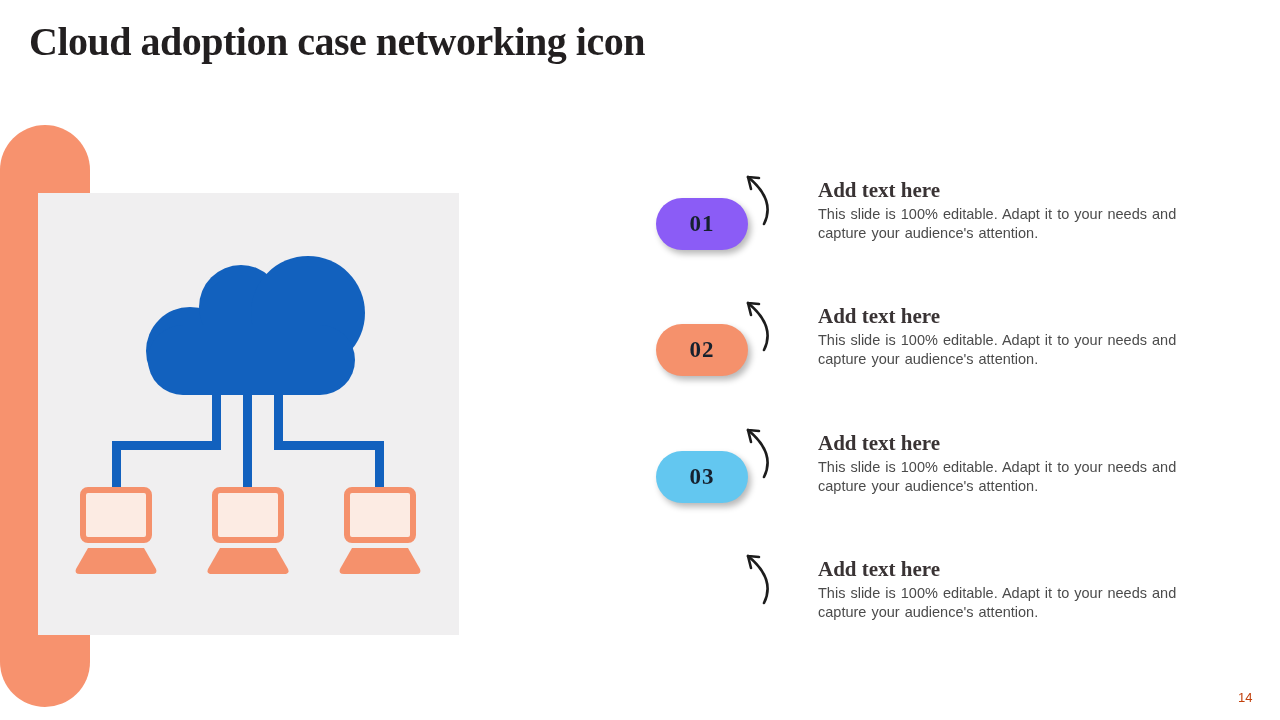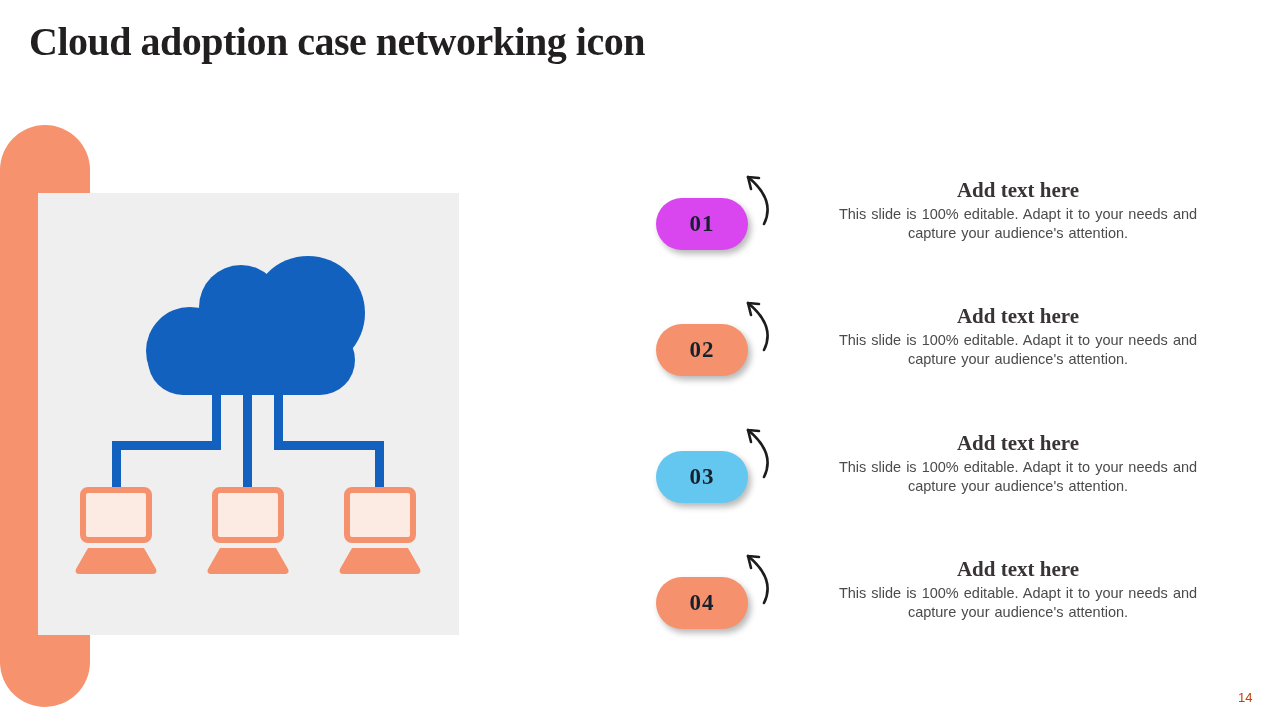--- a/index.html
+++ b/index.html
@@ -1,18 +1,18 @@
 <!DOCTYPE html>
 <html><head>
 <meta charset="utf-8">
 <style>
   html,body{margin:0;padding:0;background:#ffffff;}
   .slide{
     position:relative;width:1280px;height:720px;background:#ffffff;
-    overflow:hidden;font-family:"Liberation Sans",sans-serif;text-align:center;
+    overflow:hidden;font-family:"Liberation Sans",sans-serif;
   }
   .title{
     position:absolute;left:29px;top:20px;margin:0;
     font-family:"Liberation Serif",serif;font-weight:700;
     font-size:40px;line-height:44px;color:#221f20;letter-spacing:-0.5px;
   }
   .accent-pill{
     position:absolute;left:0;top:125px;width:90px;height:582px;
     border-radius:45px;background:#f7926e;
   }
@@ -78,21 +78,21 @@
           <path d="M -28 355 L 28 355 L 40 376 Q 42 381 36 381 L -36 381 Q -42 381 -40 376 Z" fill="#f5916c"></path>
         </g>
       </defs>
       <use href="#laptop" x="78"></use>
       <use href="#laptop" x="210"></use>
       <use href="#laptop" x="342"></use>
     </svg>
   </div>
 
   <div class="item item-1">
-    <div class="badge" style="background: #d946ef;">
+    <div class="badge" style="background: #8b5cf6;">
       <span>01</span>
     </div>
     <svg class="arrow" width="40" height="60" viewBox="0 0 40 60">
       <path d="M30 54 Q 42 30 14 7" fill="none" stroke="#1c1c1c" stroke-width="2.6" stroke-linecap="round"></path>
       <path d="M14 7 L25 8 M14 7 L17 19" fill="none" stroke="#1c1c1c" stroke-width="2.6" stroke-linecap="round"></path>
     </svg>
     <div class="item-text">
       <h3 class="item-heading">Add text here</h3>
       <p class="item-body">This slide is 100% editable. Adapt it to your needs and capture your audience's attention.</p>
     </div>
@@ -120,23 +120,20 @@
       <path d="M30 54 Q 42 30 14 7" fill="none" stroke="#1c1c1c" stroke-width="2.6" stroke-linecap="round"></path>
       <path d="M14 7 L25 8 M14 7 L17 19" fill="none" stroke="#1c1c1c" stroke-width="2.6" stroke-linecap="round"></path>
     </svg>
     <div class="item-text">
       <h3 class="item-heading">Add text here</h3>
       <p class="item-body">This slide is 100% editable. Adapt it to your needs and capture your audience's attention.</p>
     </div>
   </div>
 
   <div class="item item-4">
-    <div class="badge" style="background: rgb(245, 145, 108);">
-      <span>04</span>
-    </div>
     <svg class="arrow" width="40" height="60" viewBox="0 0 40 60">
       <path d="M30 54 Q 42 30 14 7" fill="none" stroke="#1c1c1c" stroke-width="2.6" stroke-linecap="round"></path>
       <path d="M14 7 L25 8 M14 7 L17 19" fill="none" stroke="#1c1c1c" stroke-width="2.6" stroke-linecap="round"></path>
     </svg>
     <div class="item-text">
       <h3 class="item-heading">Add text here</h3>
       <p class="item-body">This slide is 100% editable. Adapt it to your needs and capture your audience's attention.</p>
     </div>
   </div>
 

